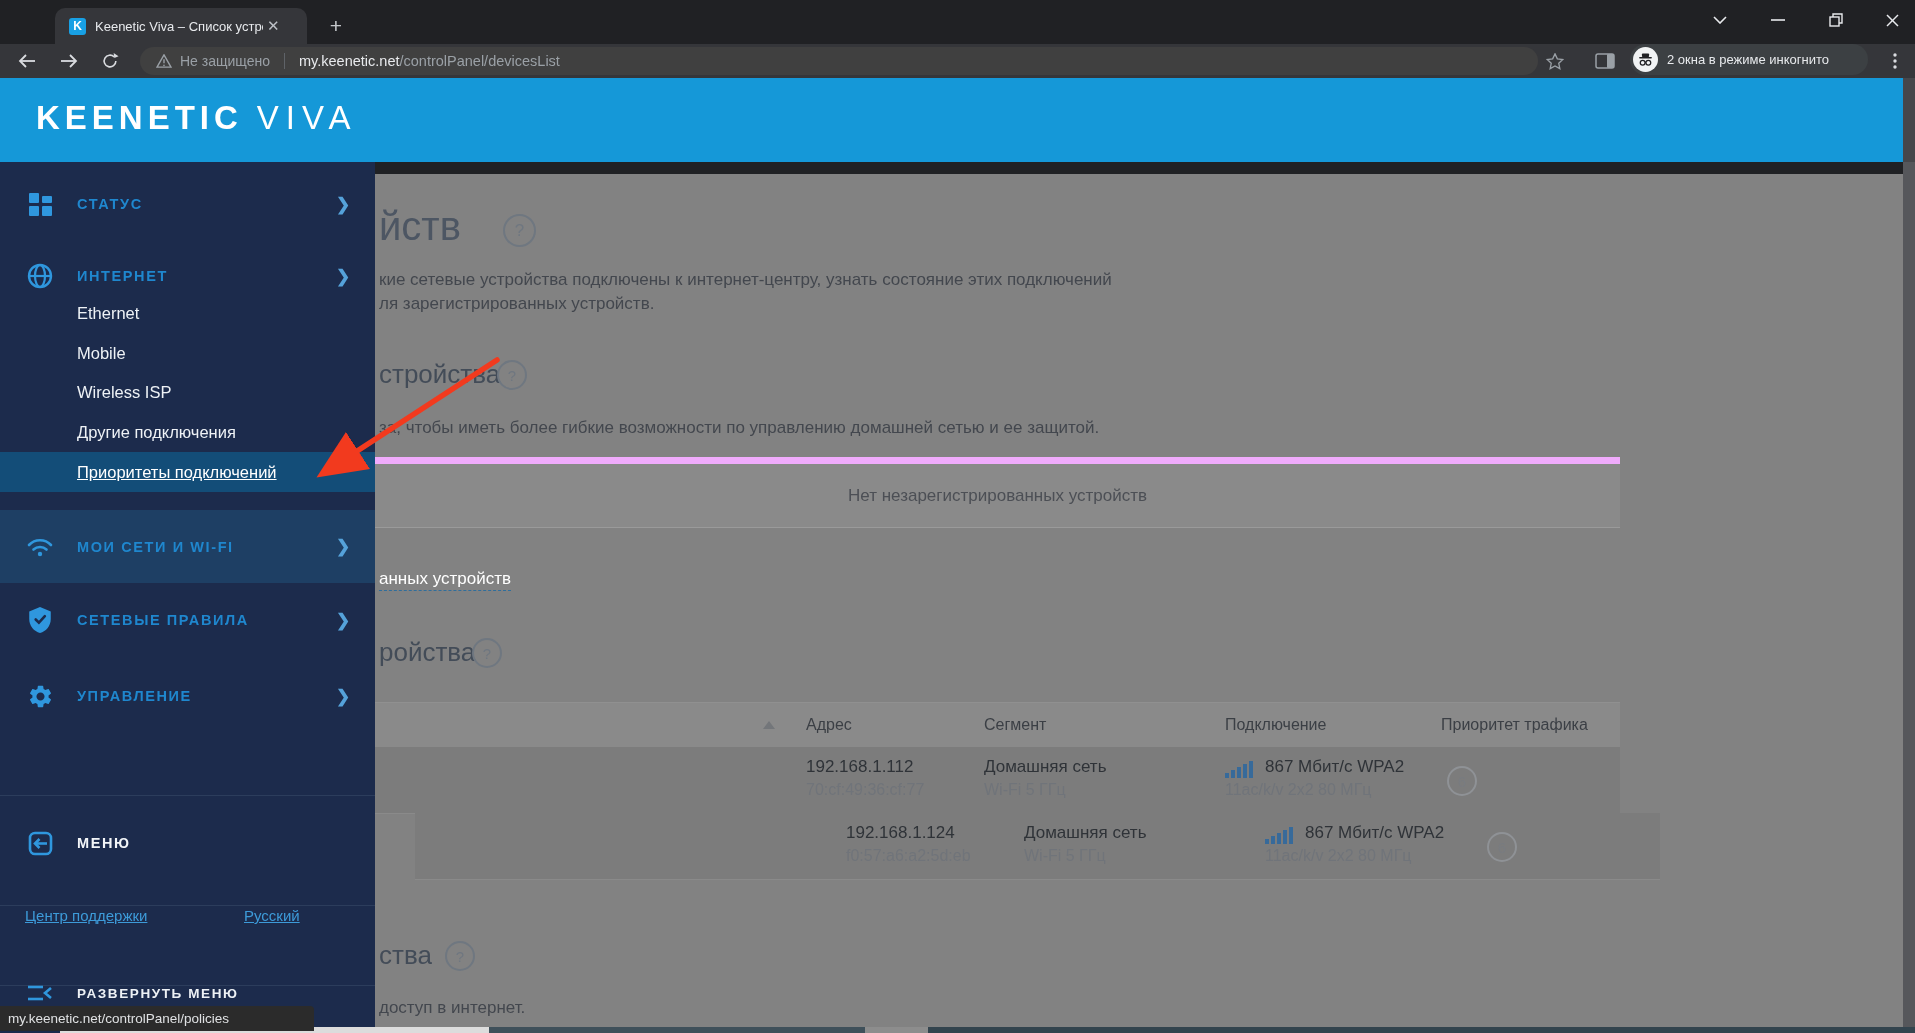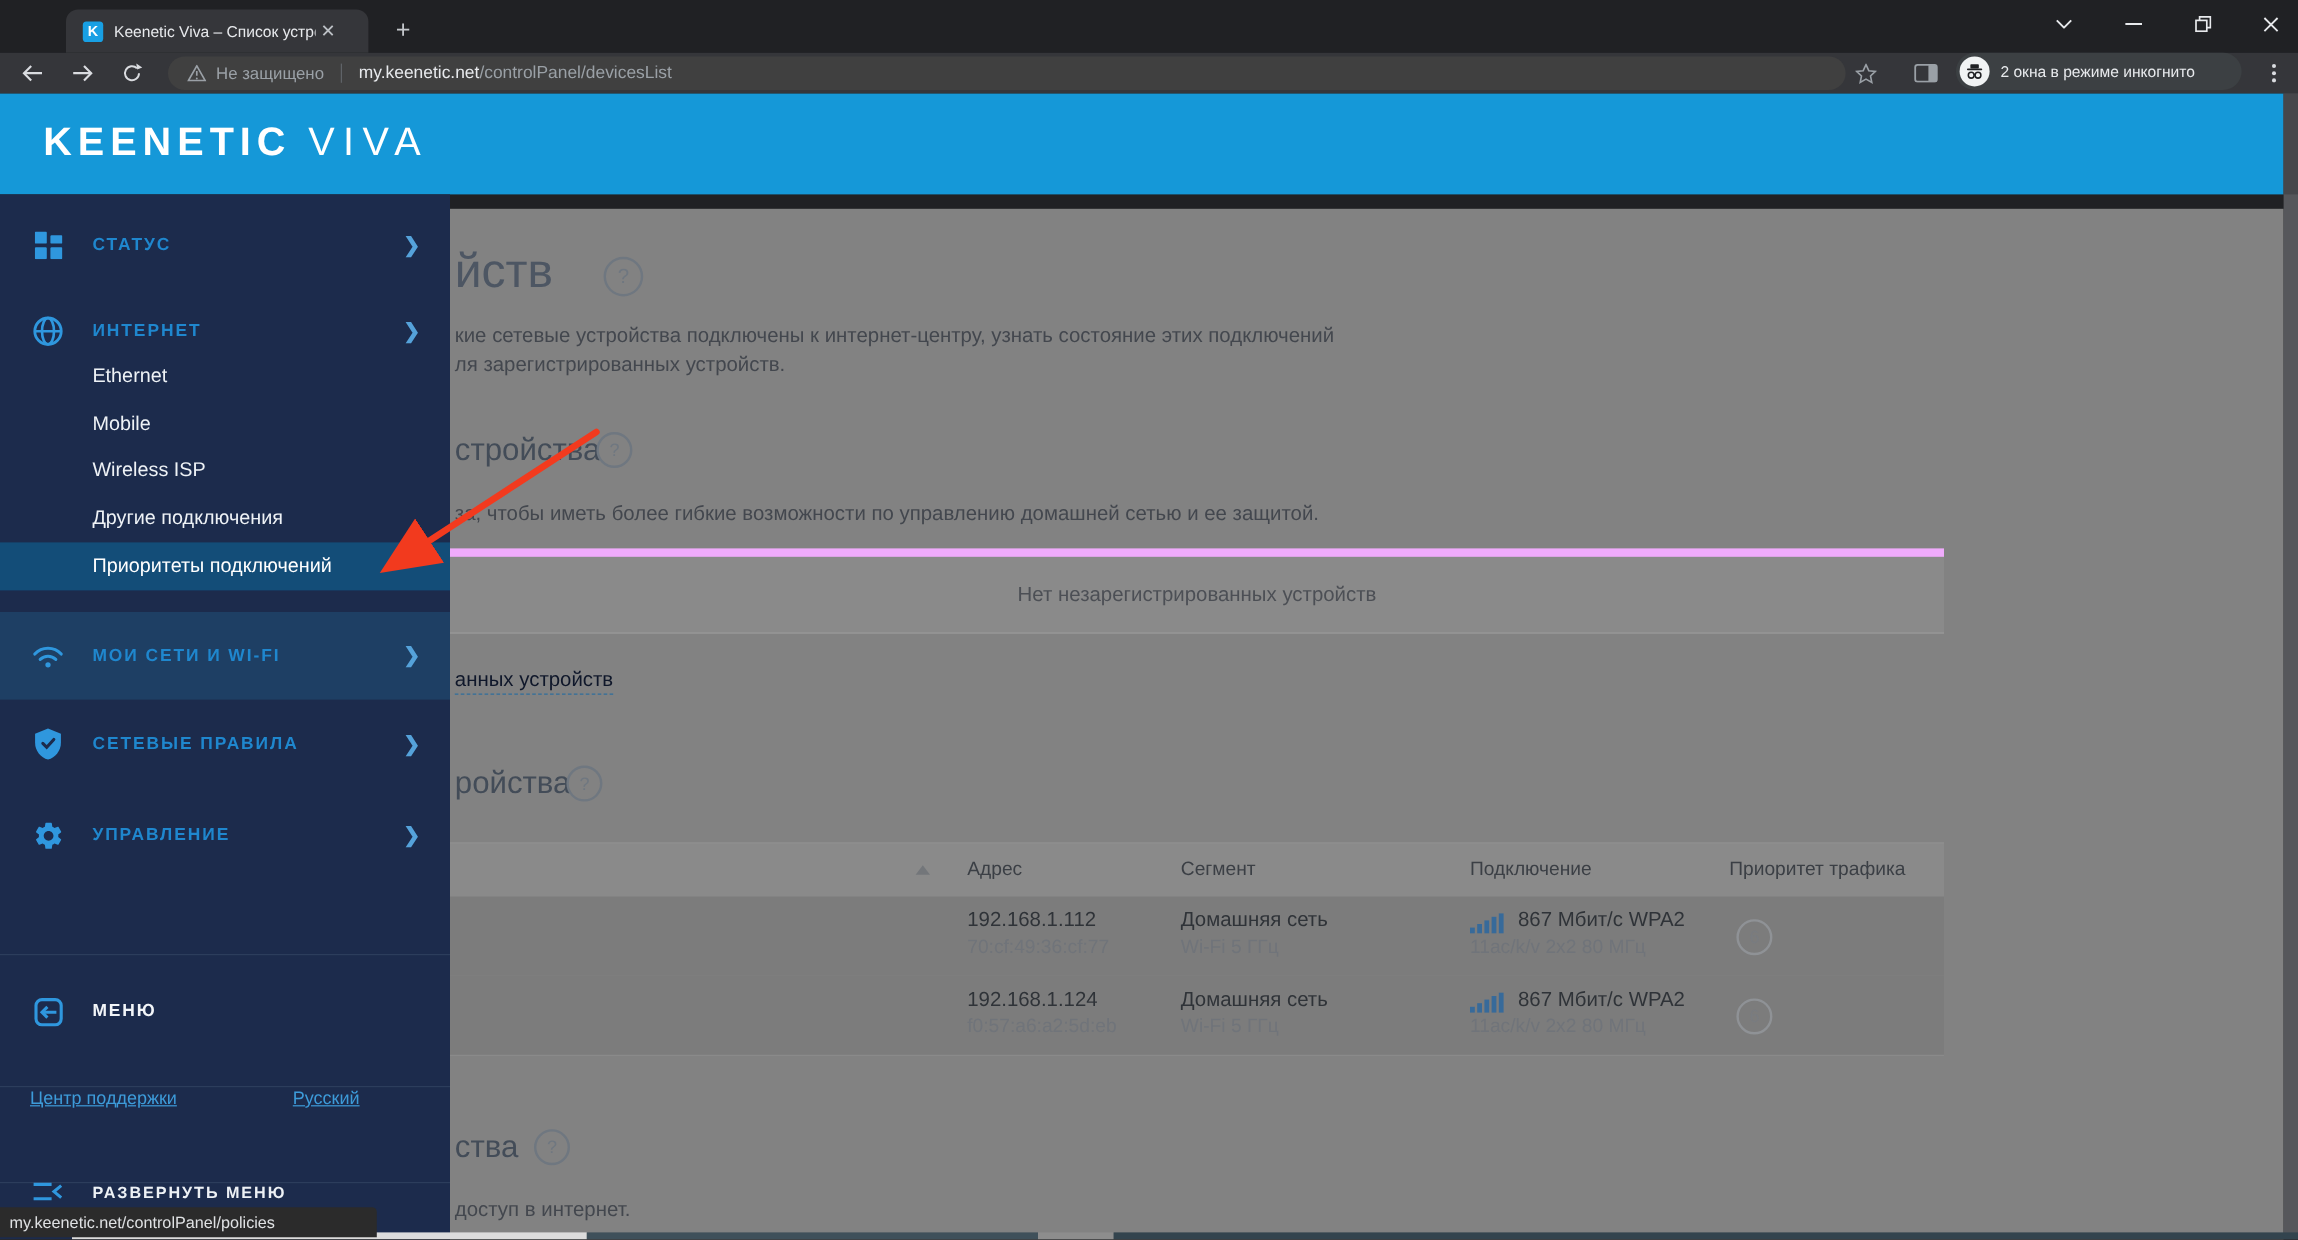--- a/index.html
+++ b/index.html
@@ -39,21 +39,21 @@
   .slink{color:#3d9bd9;font-size:15px;text-decoration:underline;}
   .statusbubble{left:0;top:1006px;width:314px;height:25px;background:#2b2b2b;color:#dfe1e3;font-size:13.5px;display:flex;align-items:center;padding-left:8px;box-sizing:border-box;border-top-right-radius:4px;}
 
   
   .main{left:375px;top:174px;width:1528px;height:871px;background:#828282;overflow:hidden;}
   .h1frag{color:#4d5663;font-size:40px;}
   .h2frag{color:#434c58;font-size:26px;}
   .helpc{border:2px solid #6f7780;border-radius:50%;color:#6f7780;display:flex;align-items:center;justify-content:center;}
   .ptext{color:#43474e;font-size:17px;line-height:24px;}
   .emptyband{left:0;top:283px;width:1245px;height:63px;background:#8a8a8a;border-top:7px solid #f0abfc;border-bottom:1px solid #9a9a9a;display:flex;align-items:center;justify-content:center;}
-  .linkfrag{color:#0f172a;font-size:17px;border-bottom:1px dashed #2f6e9c;padding-bottom:1px;}
+  .linkfrag{color:#ffffff;font-size:17px;border-bottom:1px dashed #2f6e9c;padding-bottom:1px;margin-top:12px;}
   .thead{left:0;top:528px;width:1245px;height:44px;background:#8a8a8a;border-top:1px solid #909090;border-bottom:1px solid #949494;}
   .thlabel{position:absolute;top:13px;color:#3b3f45;font-size:16px;}
   .trow{left:0;width:1245px;height:66px;background:#7c7c7c;border-bottom:1px solid #8a8a8a;}
   .cell1{position:absolute;top:10px;color:#2f3338;font-size:17px;}
   .cell2{position:absolute;top:34px;color:#70747a;font-size:16px;}
   .prio{position:absolute;left:1072px;top:19px;width:26px;height:26px;border:2px solid #8f9296;border-radius:50%;color:#797c80;font-size:15px;display:flex;align-items:center;justify-content:center;}
   .sorttri{position:absolute;left:388px;top:18px;width:0;height:0;border-left:6px solid transparent;border-right:6px solid transparent;border-bottom:8px solid #73767a;}
 
   
   .scrollbar{left:1903px;top:78px;width:12px;height:955px;background:#56575b;}
@@ -195,21 +195,21 @@
     <div class="abs srow" style="top:171px;height:40px;">
         <span class="ssub">Mobile</span>
       </div>
     <div class="abs srow" style="top:210px;height:40px;">
         <span class="ssub">Wireless ISP</span>
       </div>
     <div class="abs srow" style="top:250px;height:40px;">
         <span class="ssub">Другие подключения</span>
       </div>
     <div class="abs srow" style="top:290px;height:40px;background:#134d78;">
-        <span class="ssub" style="color:#ffffff;">Приоритеты подключений</span>
+        <span class="ssub" style="color:#ffffff;text-decoration:underline;">Приоритеты подключений</span>
       </div>
 
     <div class="abs srow" style="top:348px;height:73px;background:#1e3f64;">
       <span class="sicon">
         <svg width="28" height="22" viewBox="0 0 28 22">
             <path d="M3 9 a15 15 0 0 1 22 0" fill="none" stroke="#2f97de" stroke-width="2.6" stroke-linecap="round"></path>
             <path d="M7.5 13.5 a9.5 9.5 0 0 1 13 0" fill="none" stroke="#2f97de" stroke-width="2.6" stroke-linecap="round"></path>
             <circle cx="14" cy="18" r="2.2" fill="#2f97de"></circle>
           </svg>
       </span>
@@ -314,21 +314,21 @@
             <rect x="12" y="6" width="4" height="11" fill="#376a9a"></rect>
             <rect x="18" y="3" width="4" height="14" fill="#376a9a"></rect>
             <rect x="24" y="0" width="4" height="17" fill="#376a9a"></rect>
           </svg>
       </span>
       <span class="cell1" style="left:890px;">867 Мбит/с WPA2</span>
       <span class="cell2" style="left:850px;">11ac/k/v 2x2 80 МГц</span>
       <span class="prio">6</span>
     </div>
 
-    <div class="abs trow" style="top:639px;">
+    <div class="abs trow" style="top:639px;margin-left:40px;">
       <span class="cell1" style="left:431px;">192.168.1.124</span>
       <span class="cell2" style="left:431px;">f0:57:a6:a2:5d:eb</span>
       <span class="cell1" style="left:609px;">Домашняя сеть</span>
       <span class="cell2" style="left:609px;">Wi-Fi 5 ГГц</span>
       <span class="abs" style="left:850px;top:14px;">
         <svg width="30" height="17" viewBox="0 0 30 17">
             <rect x="0" y="12" width="4" height="5" fill="#376a9a"></rect>
             <rect x="6" y="9" width="4" height="8" fill="#376a9a"></rect>
             <rect x="12" y="6" width="4" height="11" fill="#376a9a"></rect>
             <rect x="18" y="3" width="4" height="14" fill="#376a9a"></rect>

